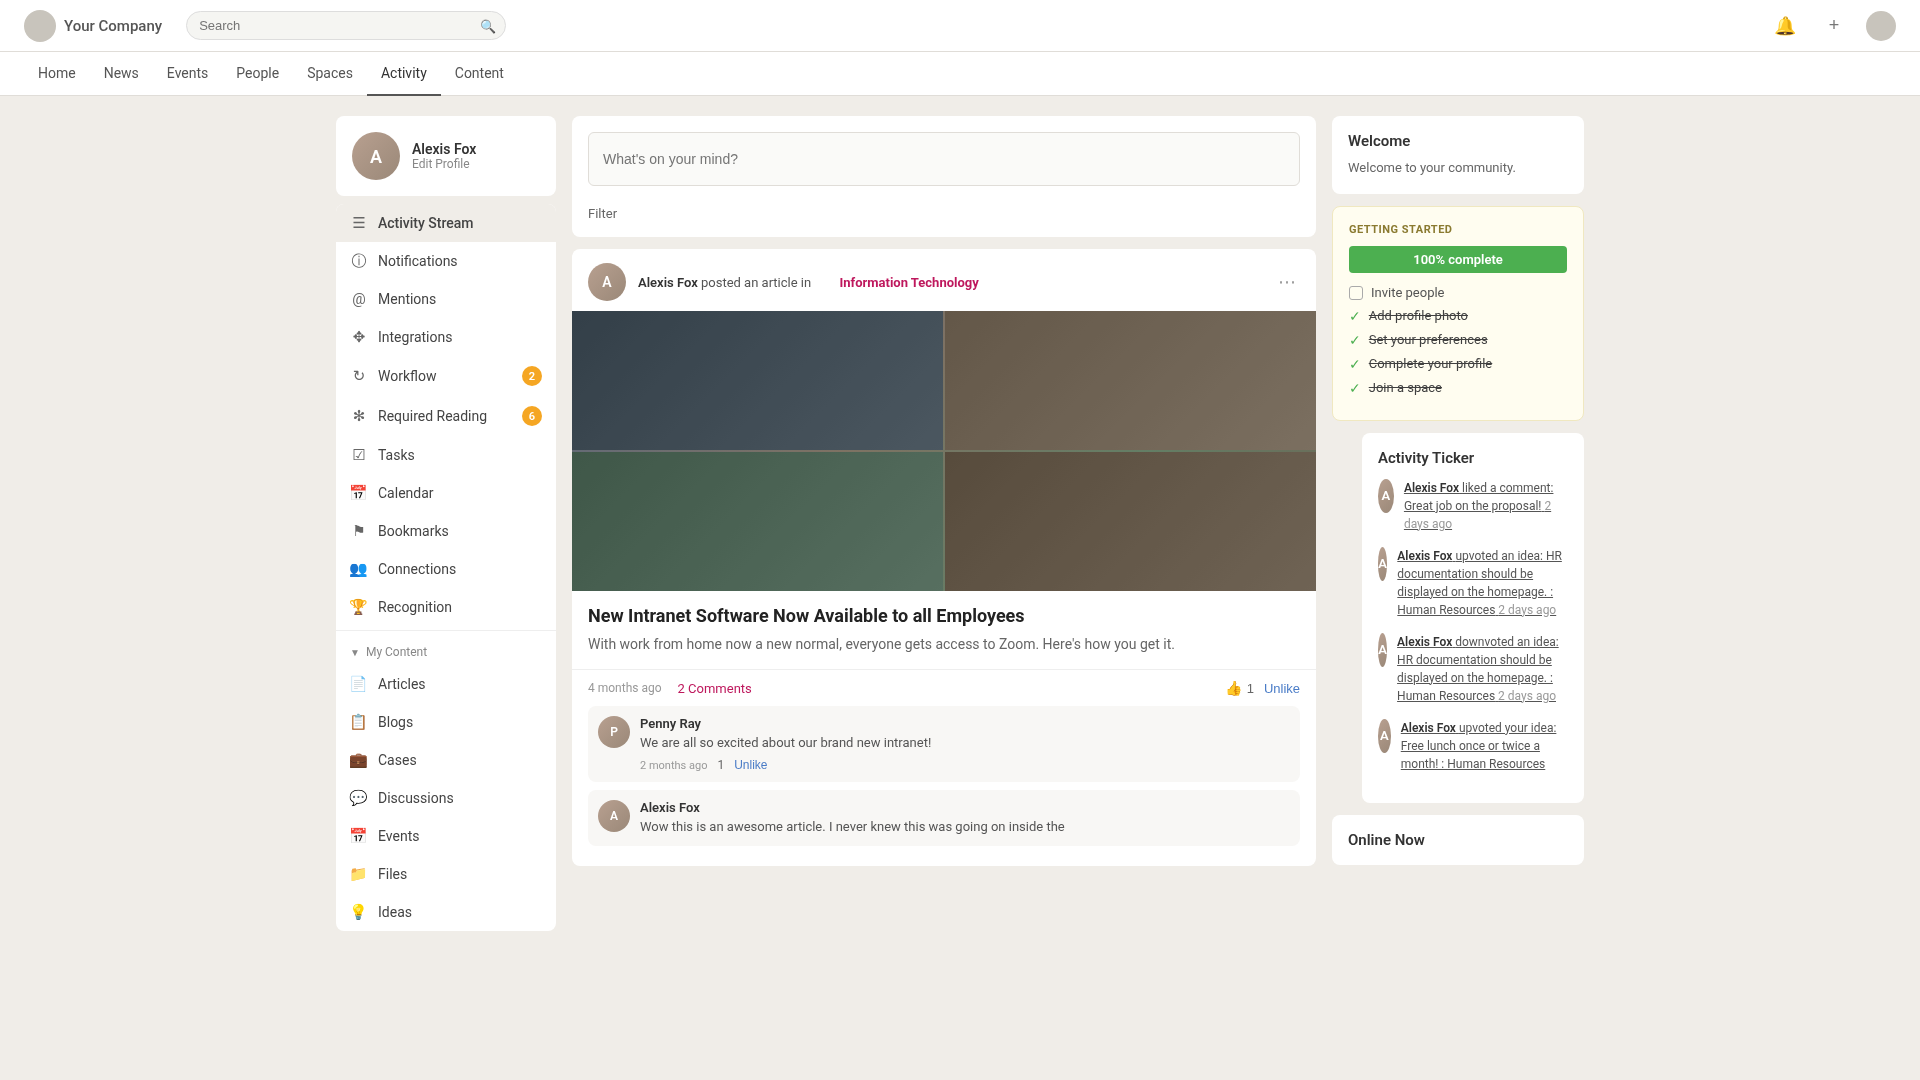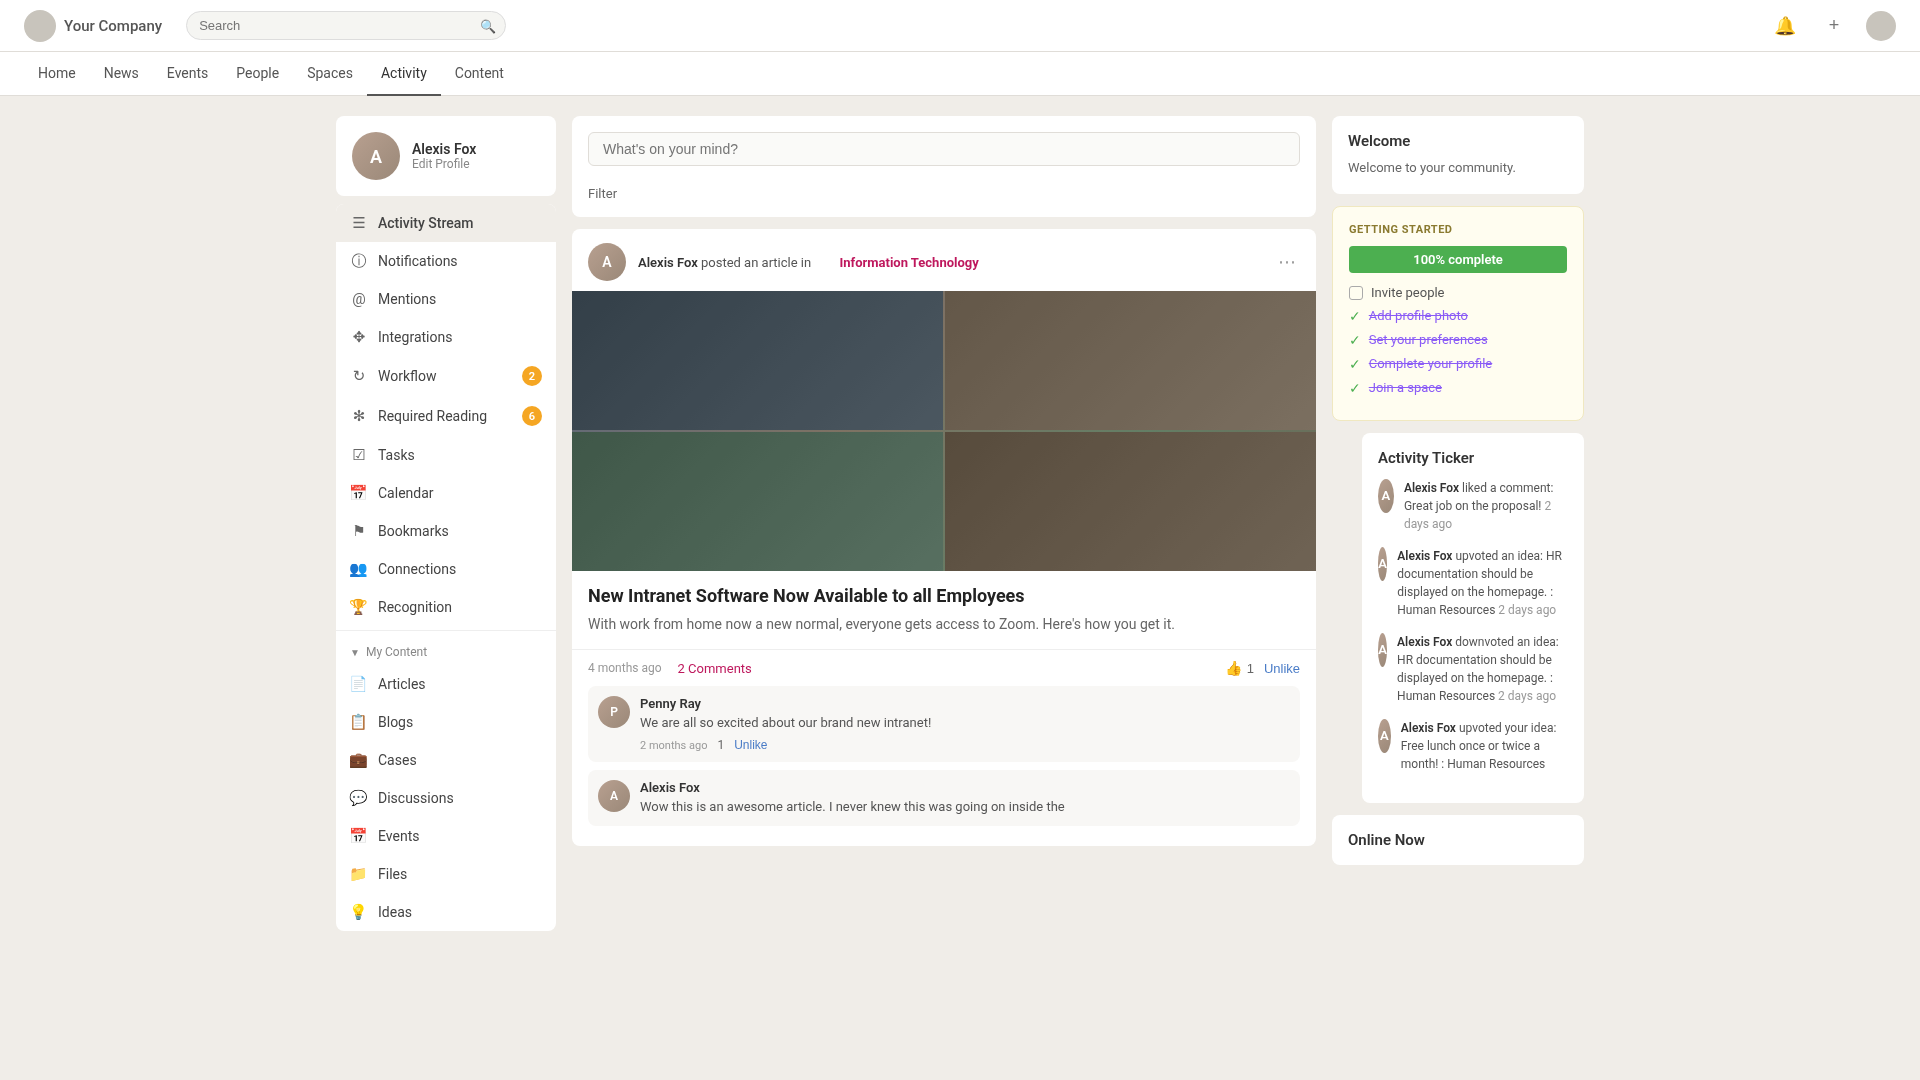--- a/index.html
+++ b/index.html
@@ -35,21 +35,21 @@
     .sidebar-item.active { background: #f0ede8; font-weight: 500; }
     .sidebar-icon { width: 18px; height: 18px; display: flex; align-items: center; justify-content: center; color: #666; font-size: 15px; flex-shrink: 0; }
     .sidebar-badge { margin-left: auto; background: #f5a623; color: #fff; border-radius: 50%; width: 20px; height: 20px; display: flex; align-items: center; justify-content: center; font-size: 11px; font-weight: 600; }
     .sidebar-section-title { padding: 10px 14px 6px; font-size: 12px; color: #888; display: flex; align-items: center; gap: 6px; cursor: pointer; }
     .sidebar-section-title .chevron { font-size: 10px; }
     .sidebar-divider { height: 1px; background: #eee; margin: 4px 0; }
 
     
     .feed { flex: 1; min-width: 0; }
     .post-box { background: #fff; border-radius: 8px; padding: 16px; margin-bottom: 12px; }
-    .post-input { width: 100%; border: 1px solid #e0ddd8; border-radius: 6px; padding: 8px 14px; font-size: 14px; color: #999; background: #fafaf8; cursor: text; outline: none; }
+    .post-input { width: 100%; border: 1px solid #e0ddd8; border-radius: 6px; padding: 18px 14px; font-size: 14px; color: #999; background: #fafaf8; cursor: text; outline: none; }
     .filter-link { font-size: 13px; color: #666; margin-top: 10px; cursor: pointer; display: inline-block; }
     .post-card { background: #fff; border-radius: 8px; overflow: hidden; margin-bottom: 12px; }
     .post-header { display: flex; align-items: center; padding: 14px 16px 10px; gap: 12px; }
     .post-meta { flex: 1; font-size: 13px; color: #555; }
     .post-meta .poster-name { font-weight: 600; color: #333; }
     .post-meta .space-link { font-weight: 700; color: #be185d; margin-left: 25px; }
     .post-more { background: none; border: none; cursor: pointer; color: #999; font-size: 18px; padding: 4px; }
     .post-image-placeholder { width: 100%; height: 280px; background: linear-gradient(135deg, #8a9bb5 0%, #b5a89a 50%, #9ab5a0 100%); display: flex; align-items: center; justify-content: center; position: relative; overflow: hidden; }
     .post-image-placeholder::before { content: ''; position: absolute; inset: 0; background: linear-gradient(135deg, #6b7fa3 0%, #9e8e7e 40%, #7a9e80 70%, #8a7a6a 100%); }
     
@@ -84,27 +84,27 @@
     .right-panel { width: 252px; flex-shrink: 0; }
     .widget { background: #fff; border-radius: 8px; padding: 16px; margin-bottom: 12px; }
     .widget-title { font-size: 15px; font-weight: 600; color: #333; margin-bottom: 8px; }
     .widget-desc { font-size: 13px; color: #666; line-height: 1.5; }
     .getting-started { background: #fffdf0; border: 1px solid #f0e8c0; border-radius: 8px; padding: 16px; margin-bottom: 12px; }
     .gs-title { font-size: 11px; font-weight: 700; color: #8a7a30; letter-spacing: 0.5px; text-transform: uppercase; margin-bottom: 10px; }
     .gs-progress { background: #4caf50; color: #fff; text-align: center; border-radius: 4px; padding: 6px; font-size: 13px; font-weight: 600; margin-bottom: 12px; }
     .gs-item { display: flex; align-items: flex-start; gap: 8px; margin-bottom: 8px; font-size: 13px; }
     .gs-item .check { color: #4caf50; font-size: 14px; }
     .gs-item .checkbox { width: 14px; height: 14px; border: 1.5px solid #aaa; border-radius: 3px; flex-shrink: 0; margin-top: 1px; }
-    .gs-item .label { color: #8b5cf6; text-decoration: line-through; }
+    .gs-item .label { color: #404040; text-decoration: line-through; }
     .gs-item .label-active { color: #555; }
 
     .activity-ticker { background: #fff; border-radius: 8px; padding: 16px; margin-bottom: 12px; margin-left: 30px; }
     .ticker-title { font-size: 15px; font-weight: 600; color: #333; margin-bottom: 12px; }
     .ticker-item { display: flex; gap: 10px; margin-bottom: 14px; }
-    .ticker-text { font-size: 12px; color: #555; line-height: 1.5; }
+    .ticker-text { font-size: 12px; color: #555; line-height: 1.5; text-decoration: underline; }
     .ticker-text .name { font-weight: 600; color: #333; }
     .ticker-time { color: #999; }
 
     .online-now { background: #fff; border-radius: 8px; padding: 16px; }
     .online-title { font-size: 15px; font-weight: 600; color: #333; }
 
     
     .profile-img-bg { width: 48px; height: 48px; border-radius: 50%; background: linear-gradient(135deg, #b8a090 0%, #9a8878 100%); display: flex; align-items: center; justify-content: center; color: #fff; font-size: 18px; font-weight: 600; }
     .post-avatar-bg { width: 38px; height: 38px; border-radius: 50%; background: linear-gradient(135deg, #b8a090 0%, #9a8878 100%); display: flex; align-items: center; justify-content: center; color: #fff; font-size: 14px; font-weight: 600; }
     .comment-avatar-bg { width: 32px; height: 32px; border-radius: 50%; background: linear-gradient(135deg, #b8a090 0%, #9a8878 100%); display: flex; align-items: center; justify-content: center; color: #fff; font-size: 12px; font-weight: 600; }

